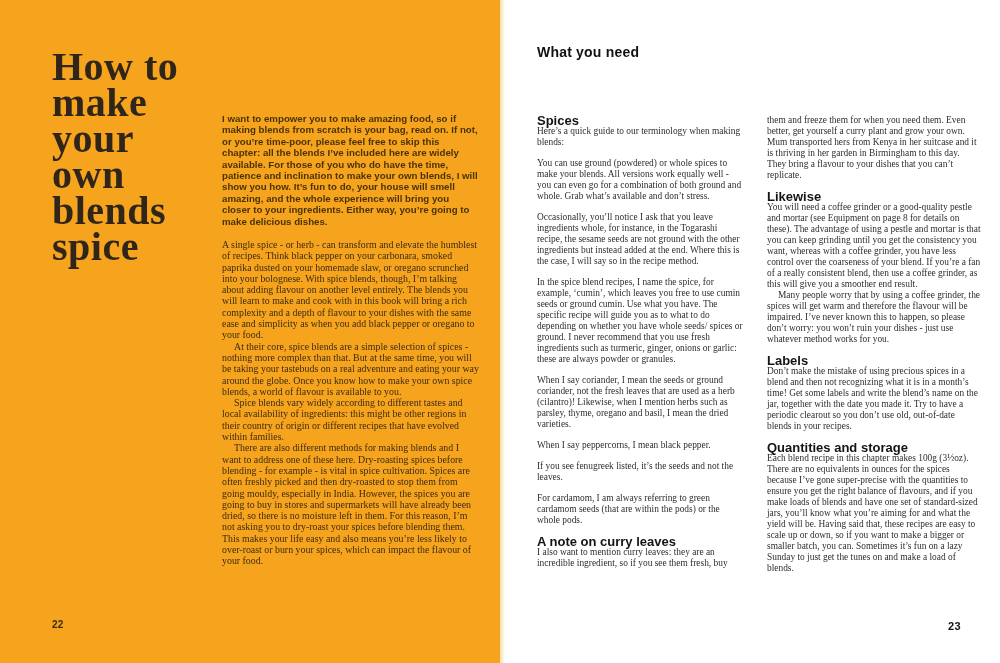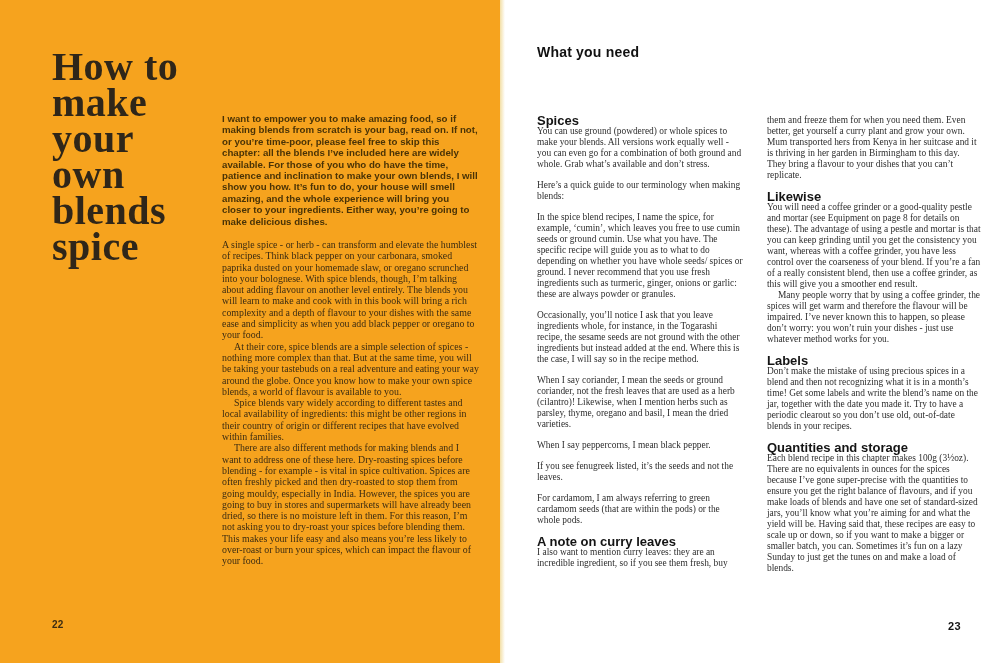--- a/index.html
+++ b/index.html
@@ -132,24 +132,24 @@
     <div class="page-num page-num-left">22</div>
   </div>
 
   <div class="right-page">
     <div class="gutter"></div>
 
     <h2 class="wyn-heading">What you need</h2>
 
     <div class="col col-1">
       <h3>Spices</h3>
+      <p>Here’s a quick guide to our terminology when making blends:</p>
       <p>You can use ground (powdered) or whole spices to make your blends. All versions work equally well - you can even go for a combination of both ground and whole. Grab what’s available and don’t stress.</p>
-      <p>Here’s a quick guide to our terminology when making blends:</p>
+      <p>Occasionally, you’ll notice I ask that you leave ingredients whole, for instance, in the Togarashi recipe, the sesame seeds are not ground with the other ingredients but instead added at the end. Where this is the case, I will say so in the recipe method.</p>
       <p>In the spice blend recipes, I name the spice, for example, ‘cumin’, which leaves you free to use cumin seeds or ground cumin. Use what you have. The specific recipe will guide you as to what to do depending on whether you have whole seeds/ spices or ground. I never recommend that you use fresh ingredients such as turmeric, ginger, onions or garlic: these are always powder or granules.</p>
-      <p>Occasionally, you’ll notice I ask that you leave ingredients whole, for instance, in the Togarashi recipe, the sesame seeds are not ground with the other ingredients but instead added at the end. Where this is the case, I will say so in the recipe method.</p>
       <p>When I say coriander, I mean the seeds or ground coriander, not the fresh leaves that are used as a herb (cilantro)! Likewise, when I mention herbs such as parsley, thyme, oregano and basil, I mean the dried varieties.</p>
       <p>When I say peppercorns, I mean black pepper.</p>
       <p>If you see fenugreek listed, it’s the seeds and not the leaves.</p>
       <p>For cardamom, I am always referring to green cardamom seeds (that are within the pods) or the whole pods.</p>
       <h3>A note on curry leaves</h3>
       <p>I also want to mention curry leaves: they are an incredible ingredient, so if you see them fresh, buy</p>
     </div>
 
     <div class="col col-2">
       <p>them and freeze them for when you need them. Even better, get yourself a curry plant and grow your own. Mum transported hers from Kenya in her suitcase and it is thriving in her garden in Birmingham to this day. They bring a flavour to your dishes that you can’t replicate.</p>

